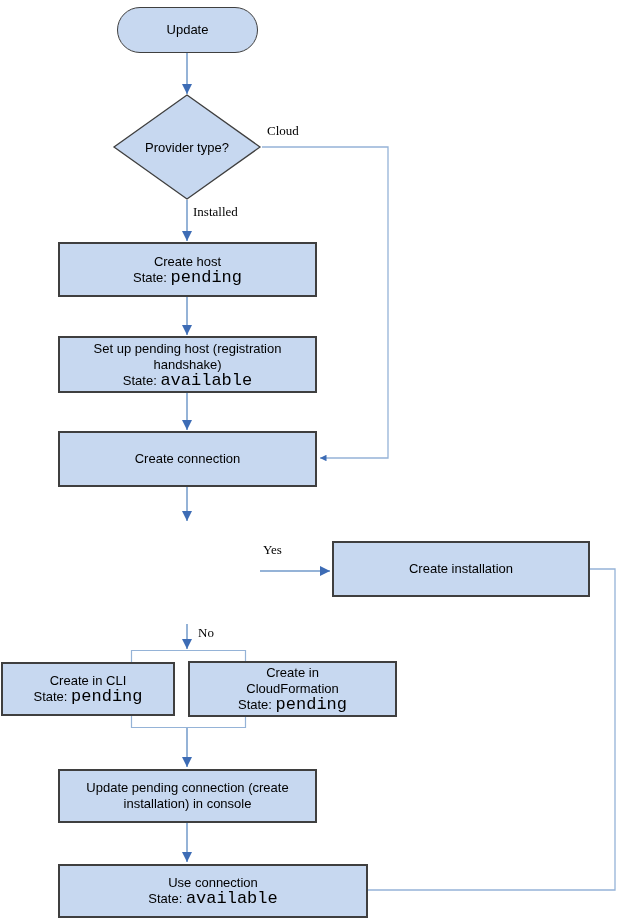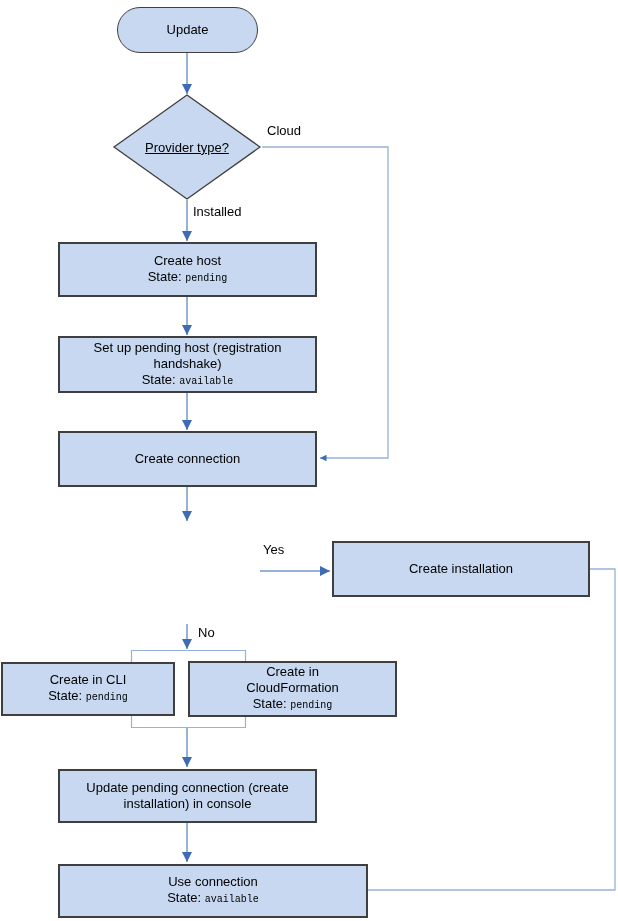--- a/index.html
+++ b/index.html
@@ -24,28 +24,28 @@
     background:var(--node-fill);border:2px solid var(--node-border);
     display:flex;flex-direction:column;align-items:center;justify-content:center;
     text-align:center;font-size:13px;line-height:16px;
   }
   .node .title{display:block;}
   .stadium{border-radius:23px;border-width:1.6px;}
   .diamond-wrap{position:absolute;z-index:2;}
   .diamond-wrap svg{position:absolute;left:0;top:0;}
   .diamond-label{
     position:absolute;inset:0;display:flex;align-items:center;justify-content:center;
-    text-align:center;font-size:13px;line-height:15px;z-index:2;text-decoration:underline;
+    text-align:center;font-size:13px;line-height:15px;z-index:2;
   }
   .diamond-label .inner{max-width:100px;}
   .shape-diamond{fill:var(--node-fill);stroke:var(--node-border);stroke-width:1.3;}
   .state-row{display:block;white-space:nowrap;}
   .state-label{font-weight:normal;}
-  .state-value{font-family:"Liberation Mono","DejaVu Sans Mono",monospace;font-size:10px;}
-  .edge-label{position:absolute;z-index:3;font-size:13px;white-space:nowrap;}
+  .state-value{font-family:"Liberation Mono","DejaVu Sans Mono",monospace;font-size:17px;}
+  .edge-label{position:absolute;z-index:3;font-size:13px;white-space:nowrap;font-family:Liberation Serif, serif;}
   .narrow{max-width:118px;margin:0 auto;}
 </style>
 </head>
 <body>
 
 <div id="canvas">
 
   <svg id="edges">
     <defs>
       <marker id="arrow" viewBox="0 0 10 10" refX="10" refY="5" markerWidth="5.5" markerHeight="5" orient="auto">

